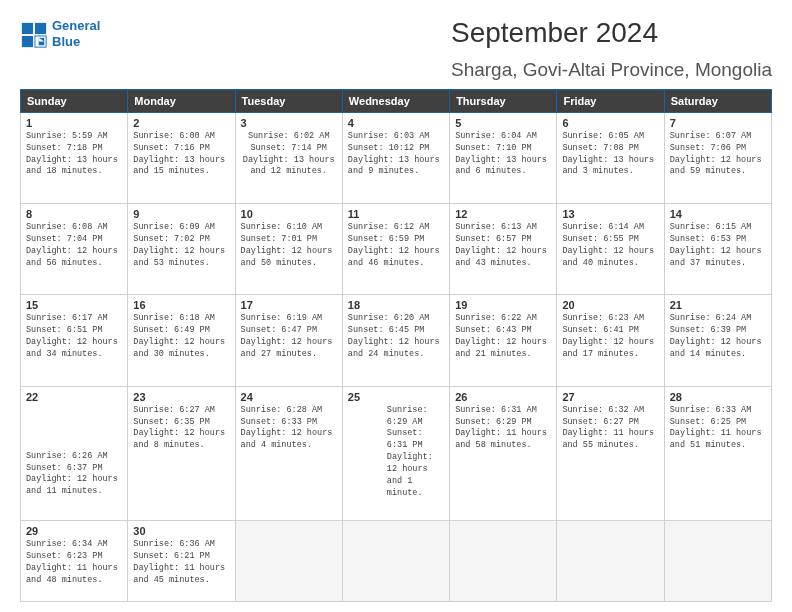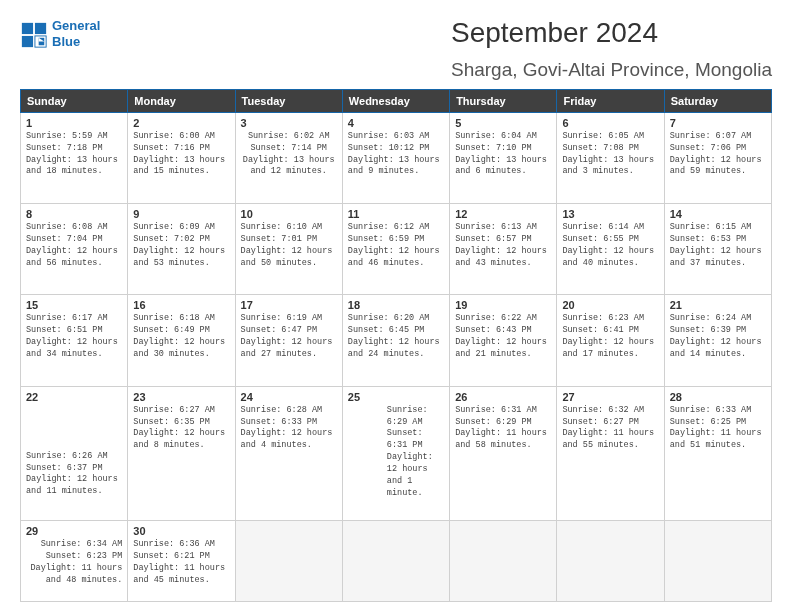--- a/index.html
+++ b/index.html
@@ -337,21 +337,21 @@
             <span class="day-num">28</span>
             <div class="day-info" style="white-space: pre-line;">Sunrise: 6:33 AM
 Sunset: 6:25 PM
 Daylight: 11 hours
 and 51 minutes.</div>
           </td>
         </tr>
         <tr class="last-row">
           <td>
             <span class="day-num">29</span>
-            <div class="day-info" style="white-space: pre-line; text-align: right;">Sunrise: 6:34 AM
+            <div class="day-info" style="white-space: pre-line;">Sunrise: 6:34 AM
 Sunset: 6:23 PM
 Daylight: 11 hours
 and 48 minutes.</div>
           </td>
           <td>
             <span class="day-num">30</span>
             <div class="day-info" style="white-space: pre-line;">Sunrise: 6:36 AM
 Sunset: 6:21 PM
 Daylight: 11 hours
 and 45 minutes.</div>

